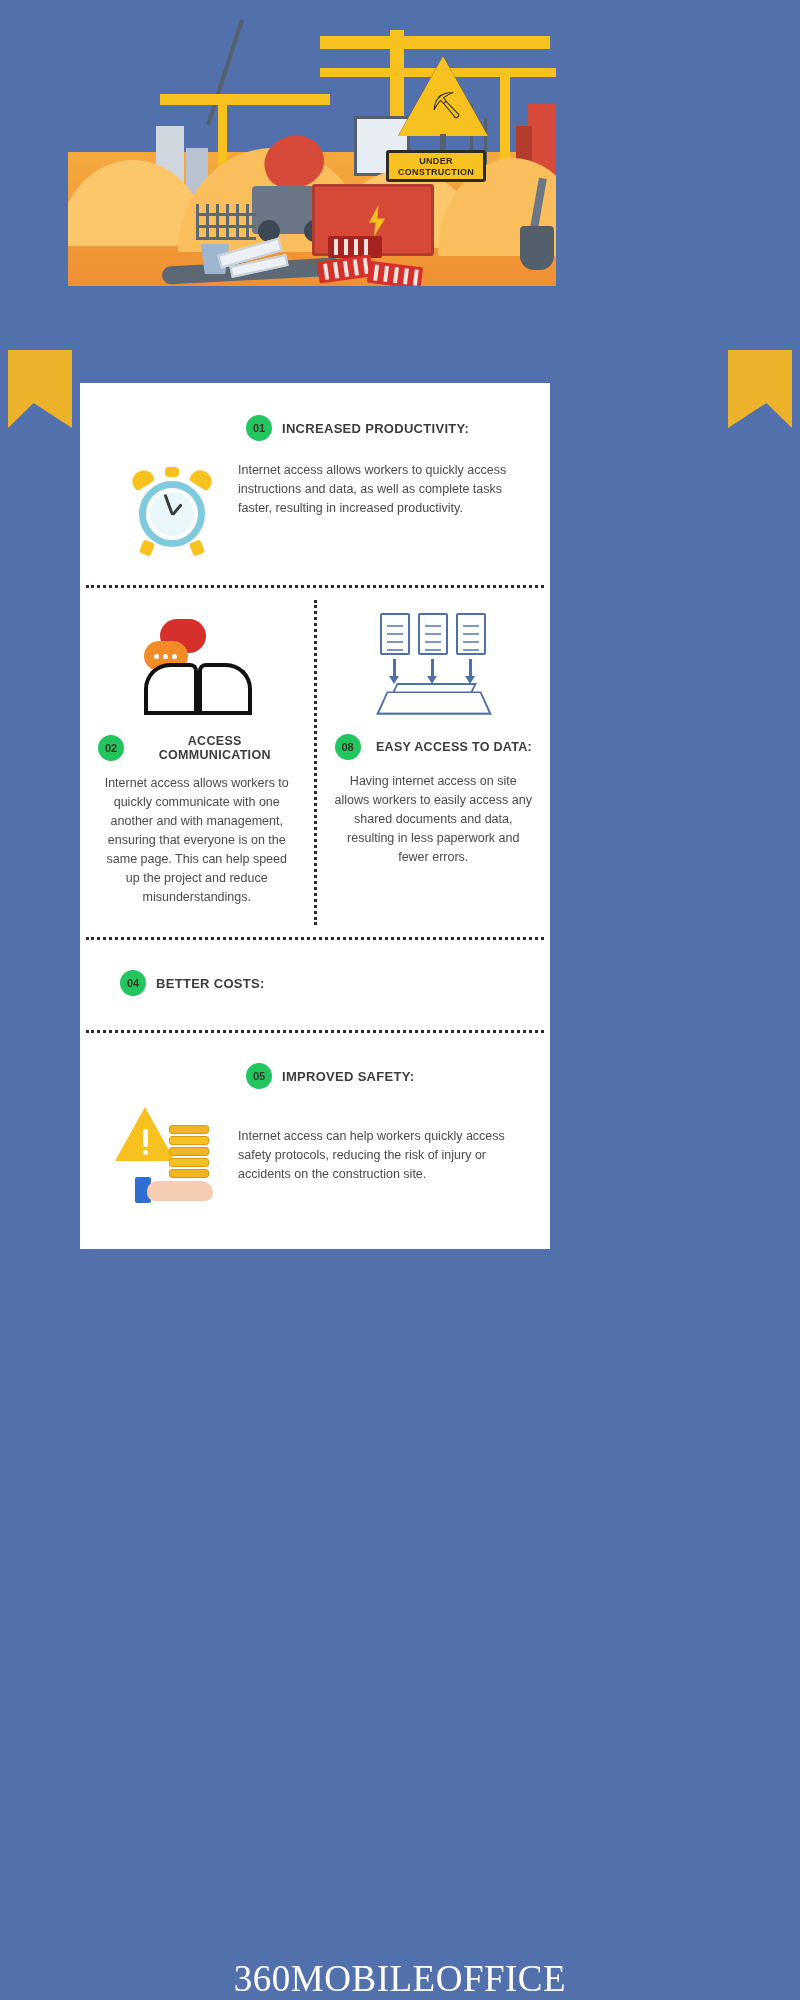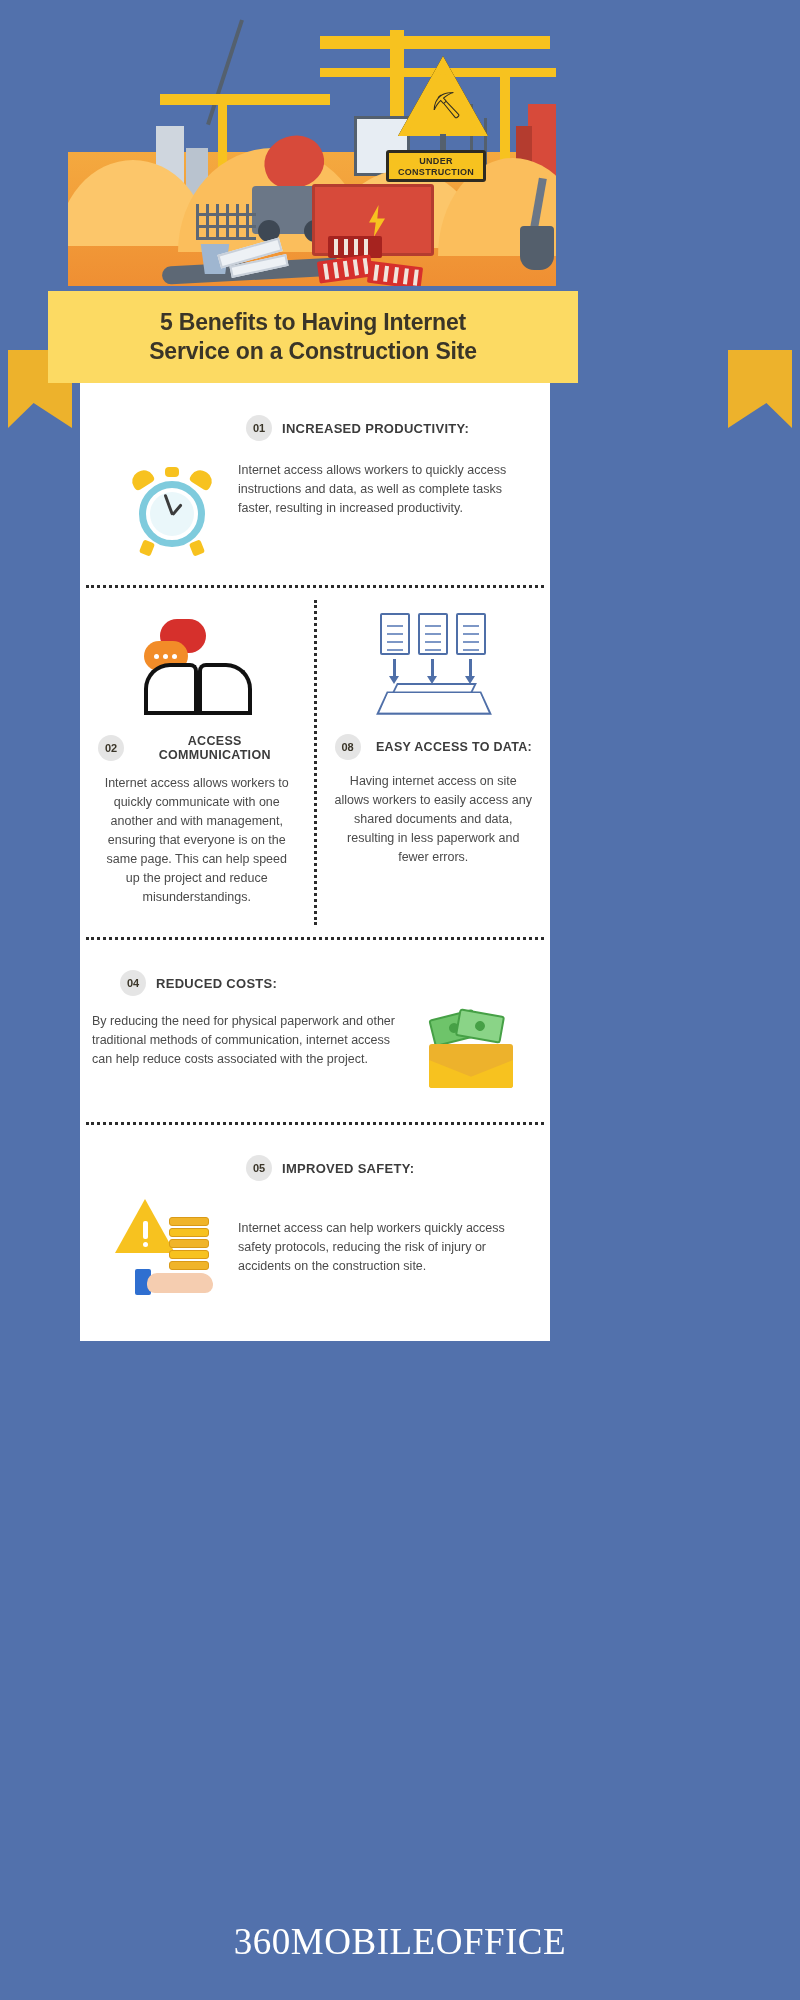--- a/index.html
+++ b/index.html
@@ -294,21 +294,21 @@
     margin: 0 6px;
   }
 
   
   .num {
     display: inline-flex;
     align-items: center;
     justify-content: center;
     width: 26px; height: 26px;
     border-radius: 50%;
-    background: #e5e5e5;
+    background: #22c55e;
     color: #3a3528;
     font-size: 11px;
     font-weight: bold;
     flex: 0 0 auto;
   }
   .head-row {
     display: flex;
     align-items: center;
     gap: 10px;
   }
@@ -524,21 +524,21 @@
     background: #2f6fd0; border-radius: 2px;
   }
 
   
   .footer {
     position: absolute;
     left: 0; right: 0;
     bottom: 0;
     height: 80px;
     display: flex;
-    align-items: flex-start;
+    align-items: flex-end;
     justify-content: center;
     background: #5271ac;
   }
   .footer .logo {
     font-family: "Liberation Serif", serif;
     font-size: 37px;
     color: #ffffff;
     letter-spacing: .5px;
   }
 </style>
@@ -616,26 +616,20 @@
         <i style="left:46px"></i>
       </div>
 
     <div class="shovel-handle"></div>
     <div class="shovel-blade"></div>
   </div>
 
   <div class="ribbon-tail left"></div>
   <div class="ribbon-tail right"></div>
 
-  <div class="title-band">
-    <h1>
-      <span>5 Benefits to Having Internet</span><br>
-      <span>Service on a Construction Site</span>
-    </h1>
-  </div>
 
   <div class="card">
 
     <div class="sec1">
       <div class="head-row">
         <span class="num">01</span>
         <h2>INCREASED PRODUCTIVITY:</h2>
       </div>
       <div class="sec1-row">
         <div class="icon-cell">
@@ -702,32 +696,21 @@
         <p class="body-text">Having internet access on site allows workers to easily access any shared documents and data, resulting in less paperwork and fewer errors.</p>
       </div>
 
     </div>
 
     <div class="divider"></div>
 
     <div class="sec4">
       <div class="head-row">
         <span class="num">04</span>
-        <h2>REDUCED COSTS:</h2>
-      </div>
-      <div class="sec4-row">
-        <p class="body-text">By reducing the need for physical paperwork and other traditional methods of communication, internet access can help reduce costs associated with the project.</p>
-        <div class="icon-cell">
-          <div class="money">
-            <div class="bill m1"></div>
-            <div class="bill m2"></div>
-            <div class="env-back"></div>
-            <div class="env-front"></div>
-          </div>
-        </div>
+        <h2>BETTER COSTS:</h2>
       </div>
     </div>
 
     <div class="divider"></div>
 
     <div class="sec5">
       <div class="head-row">
         <span class="num">05</span>
         <h2>IMPROVED SAFETY:</h2>
       </div>

